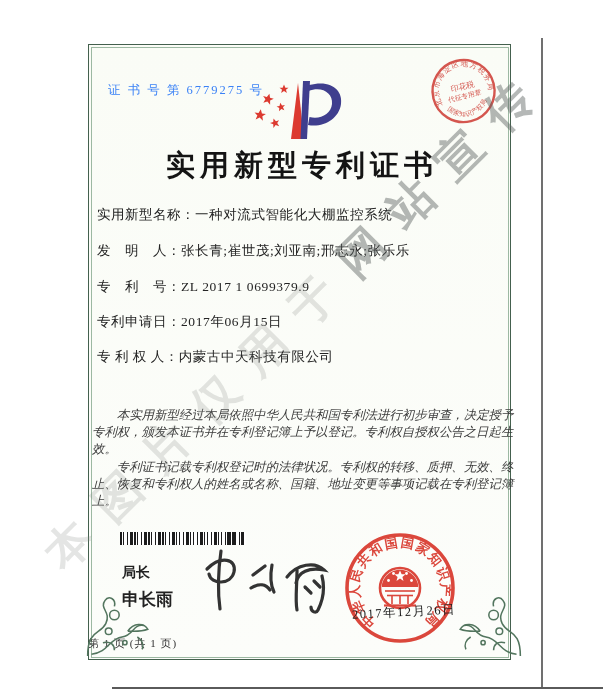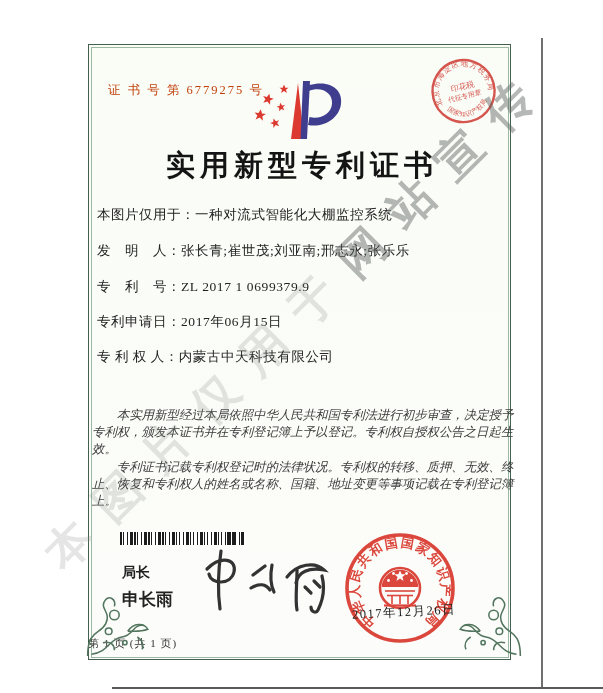--- a/index.html
+++ b/index.html
@@ -5,21 +5,21 @@
   html,body{margin:0;padding:0;background:#ffffff;}
   .canvas{position:relative;width:603px;height:693px;background:#ffffff;overflow:hidden;
           font-family:"Liberation Serif",serif;}
   
   .shadow-right{position:absolute;left:541px;top:38px;width:2px;height:651px;background:#707070;}
   .shadow-bottom{position:absolute;left:112px;top:687px;width:491px;height:2px;background:#5a5a5a;}
   
   .frame{position:absolute;left:88px;top:44px;width:421px;height:614px;
          border:1.5px solid #44604e;background:linear-gradient(180deg,#fafcf6,#fcfdfa);}
   .frame::after{content:'';position:absolute;inset:1.5px;border:1px solid #9cb8a2;pointer-events:none;}
-  .certno{position:absolute;left:108px;top:82px;font-size:12.5px;letter-spacing:2px;color:#c2410c;text-align:center;}
+  .certno{position:absolute;left:108px;top:82px;font-size:12.5px;letter-spacing:2px;color:#3b82f6;text-align:center;}
   .logo{position:absolute;left:248px;top:78px;}
   .title{position:absolute;left:88px;top:146px;width:380px;text-align:center;
          font-size:29px;font-weight:700;letter-spacing:5px;color:#141414;padding-left:24px;}
   .field-row{position:absolute;left:97px;font-size:13.5px;color:#242424;white-space:nowrap;}
   .field-row .lbl{letter-spacing:0.5px;}
   .field-row .val{letter-spacing:0.6px;}
   .row0{top:206px}.row1{top:242px}.row2{top:278px}.row3{top:313px}.row4{top:348px}.row5{top:383px}
   .body-text{position:absolute;left:92px;top:407px;width:426px;font-size:12.4px;line-height:17.2px;
              font-style:italic;color:#3b3b3b;}
   .body-text p{margin:0;text-indent:2em;}
@@ -80,21 +80,21 @@
       <g fill="#3f3e8e">
         <polygon points="55,3 62,3 59,61 52.5,61"></polygon>
         <path d="M61,7 C84,1 95,13 93,26 C91,41 75,50 60,47 L61.5,39 C72,42 83,36 84,26 C85,15 74,8 60.5,13 Z"></path>
       </g>
     </svg>
   </div>
 
   <div class="title">实用新型专利证书</div>
 
   <div class="field-row row0">
-    <span class="lbl">本图片仅用于：</span><span class="val">一种对流式智能化大棚监控系统</span>
+    <span class="lbl">实用新型名称：</span><span class="val">一种对流式智能化大棚监控系统</span>
   </div>
   <div class="field-row row1">
     <span class="lbl">发　明　人：</span><span class="val">张长青;崔世茂;刘亚南;邢志永;张乐乐</span>
   </div>
   <div class="field-row row2">
     <span class="lbl">专　利　号：</span><span class="val">ZL 2017 1 0699379.9</span>
   </div>
   <div class="field-row row3">
     <span class="lbl">专利申请日：</span><span class="val">2017年06月15日</span>
   </div>

